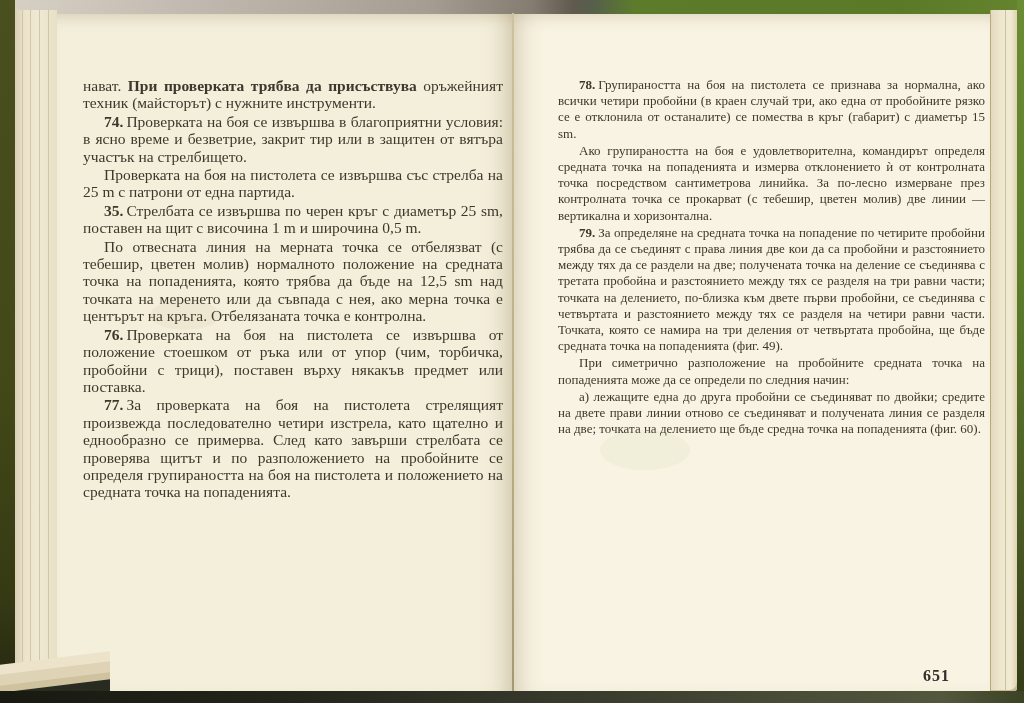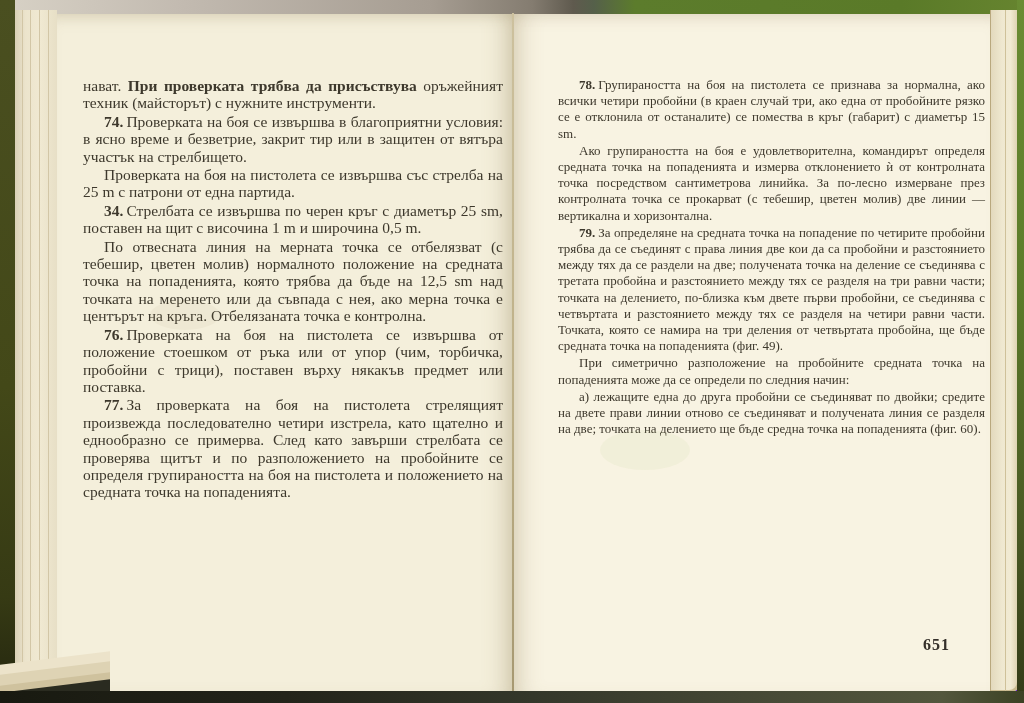--- a/index.html
+++ b/index.html
@@ -58,21 +58,21 @@
   .page-left .text-col{left:26px;top:63px;width:420px;font-size:15.5px;line-height:17.4px;}
   .page-right .text-col{left:44px;top:63px;width:427px;font-size:13px;line-height:16.2px;}
   .para{margin:0 0 1px 0;text-indent:21px;}
   .para.noindent{text-indent:0;}
   .pnum{font-weight:bold;}
   .pnum:empty{display:none;}
   .pnum:not(:empty){margin-right:3px;}
   .lead-bold{font-weight:bold;}
   .pageno{position:absolute;font-size:16px;font-weight:bold;letter-spacing:1px;color:#35302a;}
   .page-left .pageno{left:26px;top:626px;margin-top:48px;}
-  .page-right .pageno{right:40px;top:622px;}
+  .page-right .pageno{right:40px;top:653px;}
   .stain{position:absolute;border-radius:50%;pointer-events:none;}
 </style>
 </head>
 <body>
 
 <div class="scene">
 
   <div class="top-band"></div>
   <div class="left-cover"></div>
 
@@ -84,21 +84,21 @@
   </div>
 
   <div class="page page-left">
     <div class="text-col">
       <p class="para noindent"><span>нават. </span><span class="lead-bold">При проверката трябва да присъствува</span><span> оръжейният техник (майсторът) с нужните инструменти.</span></p>
 
       <p class="para"><b class="pnum">74.</b><span>Проверката на боя се извършва в благоприятни условия: в ясно време и безветрие, закрит тир или в защитен от вятъра участък на стрелбището.</span></p>
 
       <p class="para"><span>Проверката на боя на пистолета се извършва със стрелба на 25 m с патрони от една партида.</span></p>
 
-      <p class="para"><b class="pnum">34.</b><span>Стрелбата се извършва по черен кръг с диаметър 25 sm, поставен на щит с височина 1 m и широчина 0,5 m.</span></p>
+      <p class="para"><b class="pnum">35.</b><span>Стрелбата се извършва по черен кръг с диаметър 25 sm, поставен на щит с височина 1 m и широчина 0,5 m.</span></p>
 
 
       <p class="para"><span>По отвесната линия на мерната точка се отбелязват (с тебешир, цветен молив) нормалното положение на средната точка на попаденията, която трябва да бъде на 12,5 sm над точката на меренето или да съвпада с нея, ако мерна точка е центърът на кръга. Отбелязаната точка е контролна.</span></p>
 
       <p class="para"><b class="pnum">76.</b><span>Проверката на боя на пистолета се извършва от положение стоешком от ръка или от упор (чим, торбичка, пробойни с трици), поставен върху някакъв предмет или поставка.</span></p>
 
 
       <p class="para"><b class="pnum">77.</b><span>За проверката на боя на пистолета стрелящият произвежда последователно четири изстрела, като щателно и еднообразно се примерва. След като завърши стрелбата се проверява щитът и по разположението на пробойните се определя групираността на боя на пистолета и положението на средната точка на попаденията.</span></p>
     </div>
     <div class="pageno">650</div>

